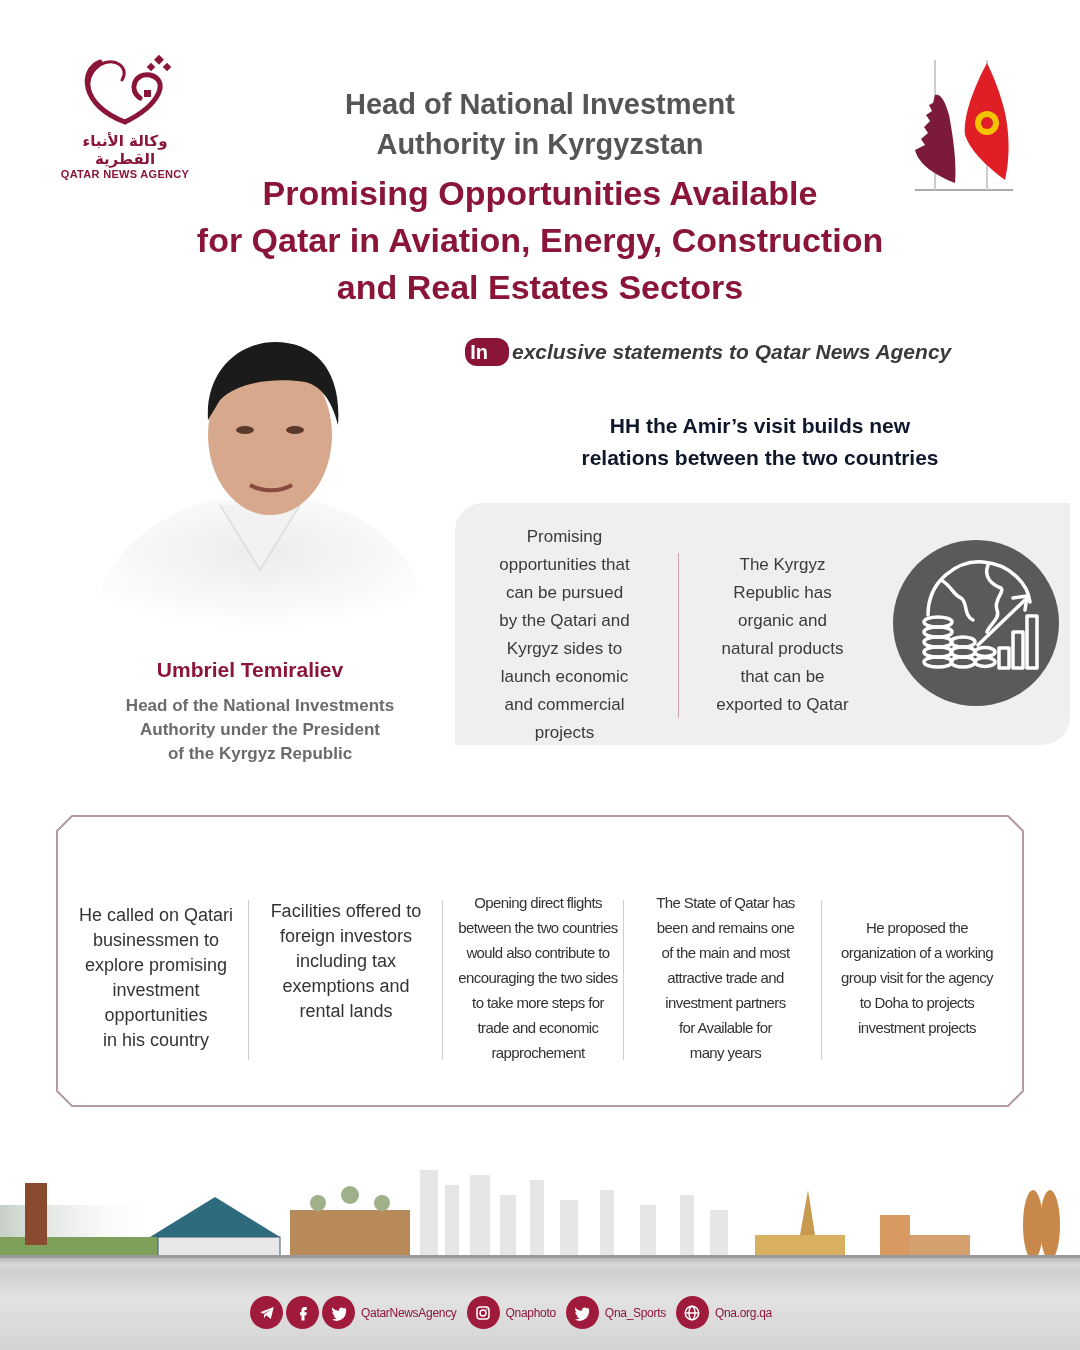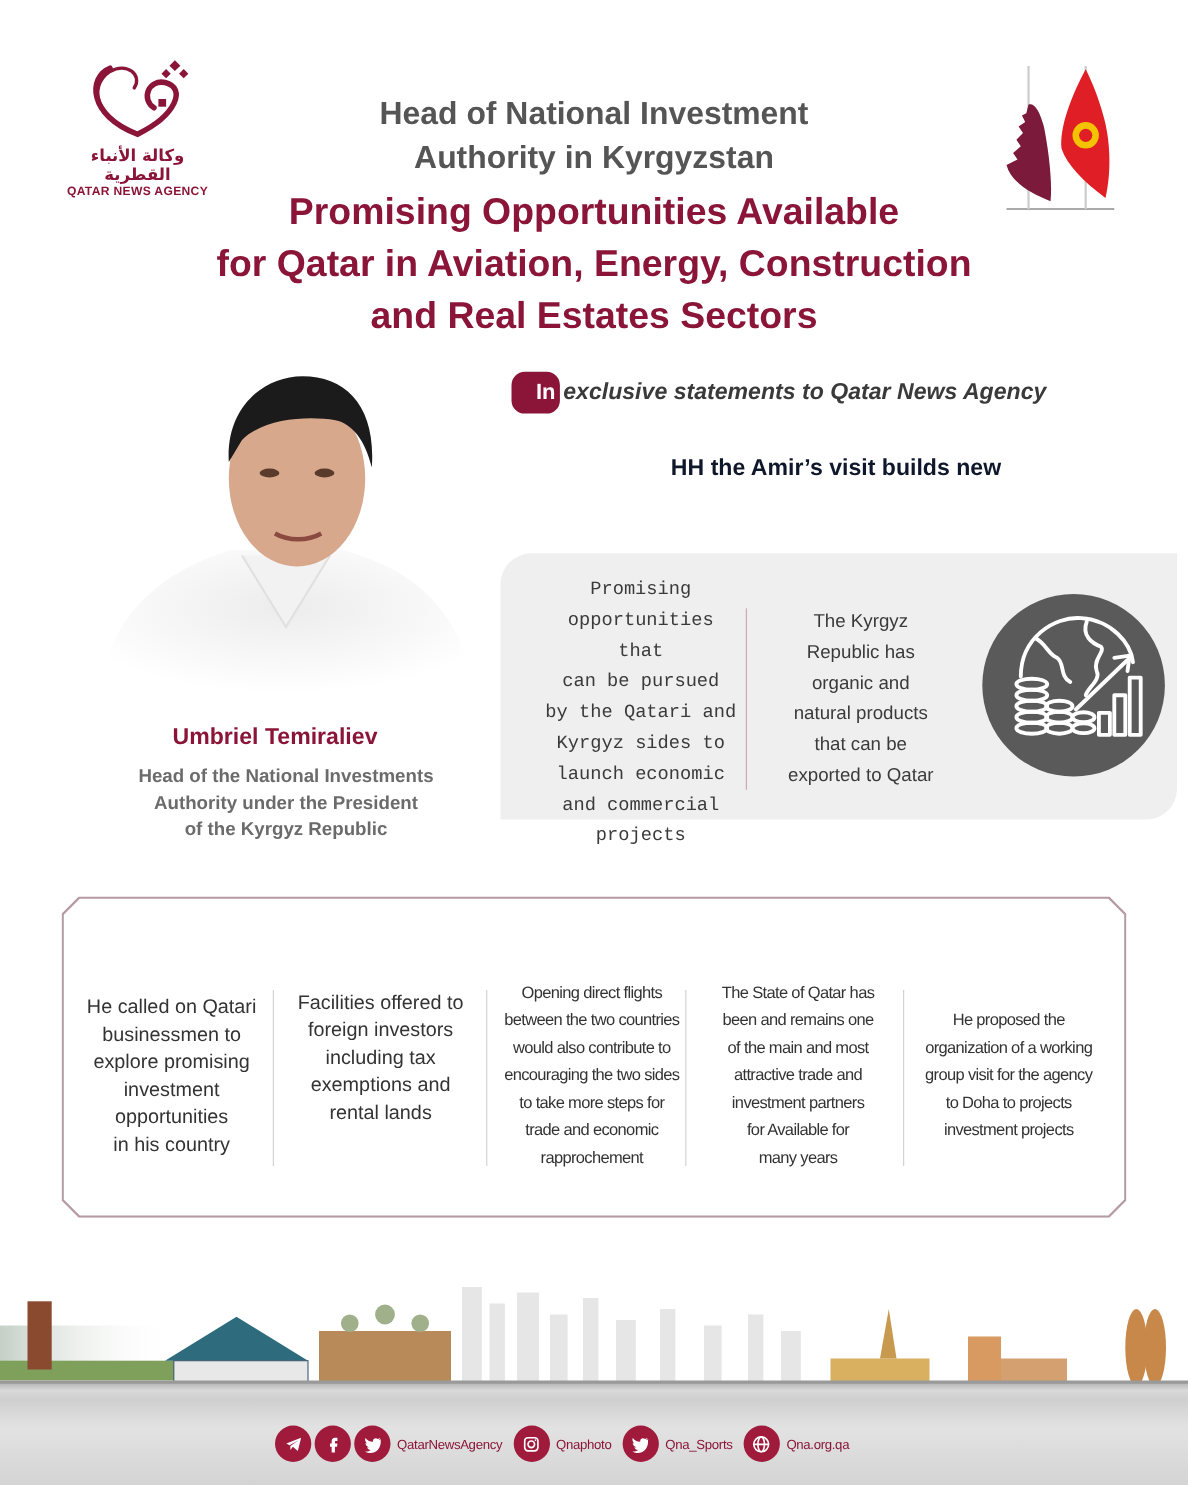--- a/index.html
+++ b/index.html
@@ -16,41 +16,41 @@
   .flags { position: absolute; left: 905px; top: 55px; width: 115px; height: 140px; }
 
   
   .subhead { position: absolute; left: 250px; top: 84px; width: 580px; text-align: center;
     font-family: "Liberation Sans", sans-serif; font-size: 29px; font-weight: bold; color: #555; line-height: 40px; }
   .headline { position: absolute; left: 120px; top: 170px; width: 840px; text-align: center;
     font-family: "Liberation Sans", sans-serif; font-size: 34px; font-weight: bold; color: #8a1538; line-height: 47px; }
 
   
   .exclusive { position: absolute; left: 465px; top: 338px; display: flex; align-items: center; }
-  .in-badge { width: 44px; height: 38px; background: #8a1538; border-radius: 12px; color: #fff;
-    font-family: "Liberation Sans", sans-serif; font-size: 20px; font-weight: bold; display: flex; align-items: center; justify-content: flex-end; padding-right: 4px; }
+  .in-badge { width: 44px; height: 28px; background: #8a1538; border-radius: 12px; color: #fff;
+    font-family: "Liberation Sans", sans-serif; font-size: 20px; font-weight: bold; display: flex; align-items: center; justify-content: flex-end; padding-right: 21px; }
   .exclusive-text { font-family: "Liberation Sans", sans-serif; font-size: 21px; font-weight: bold; color: #3a3a3a; margin-left: 3px; font-style: italic; }
 
   .amir { position: absolute; left: 540px; top: 410px; width: 440px; text-align: center;
     font-family: "Liberation Sans", sans-serif; font-size: 21px; font-weight: bold; color: #0f172a; line-height: 32px; }
 
   
   .portrait { position: absolute; left: 80px; top: 330px; width: 360px; height: 300px; }
 
   .person-name { position: absolute; left: 100px; top: 658px; width: 300px; text-align: center;
     font-family: "Liberation Sans", sans-serif; font-size: 21px; font-weight: bold; color: #8a1538; }
   .person-title { position: absolute; left: 90px; top: 694px; width: 340px; text-align: center;
     font-family: "Liberation Sans", sans-serif; font-size: 17px; font-weight: bold; color: #6b6b6b; line-height: 24px; }
 
   
   .panel { position: absolute; left: 455px; top: 503px; width: 615px; height: 242px; background: #efefef;
     border-radius: 28px 0 28px 0; }
   .panel-col { position: absolute; top: 20px; text-align: center;
     font-family: "Liberation Sans", sans-serif; font-size: 17px; color: #3a3a3a; line-height: 28px; }
-  .panel-col.c1 { left: 40px; width: 175px; font-family: Liberation Mono, monospace; }
+  .panel-col.c1 { left: 22px; width: 175px; }
   .panel-col.c2 { left: 240px; width: 175px; top: 48px; }
   .panel-divider { position: absolute; left: 223px; top: 50px; width: 1px; height: 165px; background: #c9a3ad; }
   .icon-circle { position: absolute; left: 438px; top: 37px; width: 166px; height: 166px; border-radius: 50%; background: #5a5a5a; }
 
   
   .box { position: absolute; left: 56px; top: 815px; width: 968px; height: 292px; }
   .box svg.frame { position: absolute; left: 0; top: 0; }
   .box-col { position: absolute; text-align: center; font-family: "Liberation Sans", sans-serif; color: #333; }
   .box-col.b1 { left: 14px; width: 172px; top: 88px; font-size: 18px; line-height: 25px; }
   .box-col.b2 { left: 200px; width: 180px; top: 84px; font-size: 18px; line-height: 25px; }
@@ -112,20 +112,21 @@
   <div>and Real Estates Sectors</div>
 </div>
 
 <div class="exclusive">
   <div class="in-badge">In</div>
   <div class="exclusive-text">exclusive statements to Qatar News Agency</div>
 </div>
 
 <div class="amir">
   <div>HH the Amir’s visit builds new</div>
+  <div>relations between the two countries</div>
 </div>
 
 <div class="portrait">
   <svg width="360" height="300" viewBox="0 0 360 300">
     <defs>
       <radialGradient id="fadeShirt" cx="50%" cy="40%" r="60%">
         <stop offset="0%" stop-color="#ececec"></stop>
         <stop offset="100%" stop-color="#ffffff"></stop>
       </radialGradient>
     </defs>

